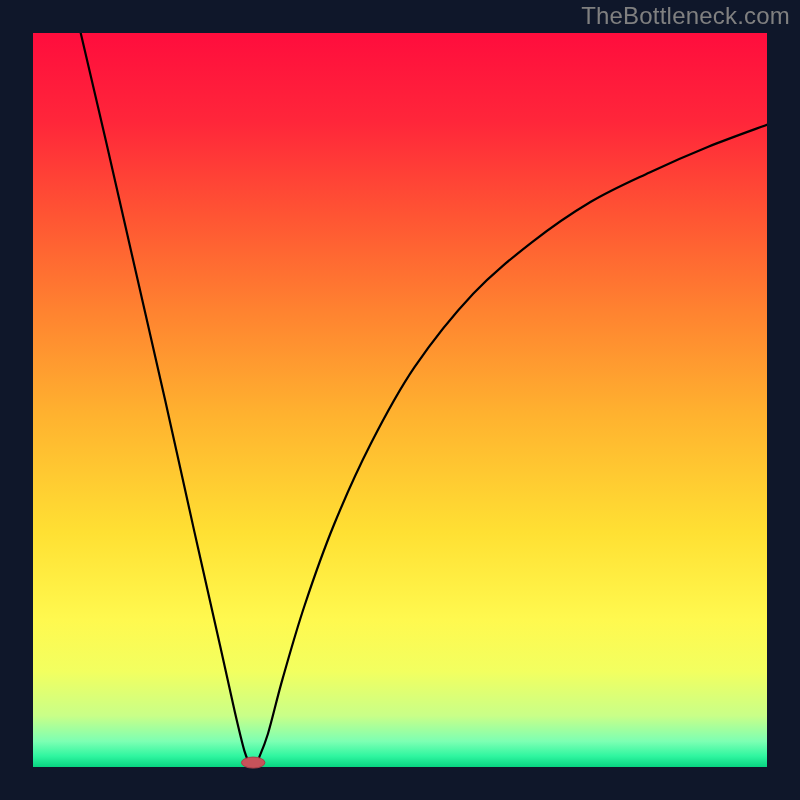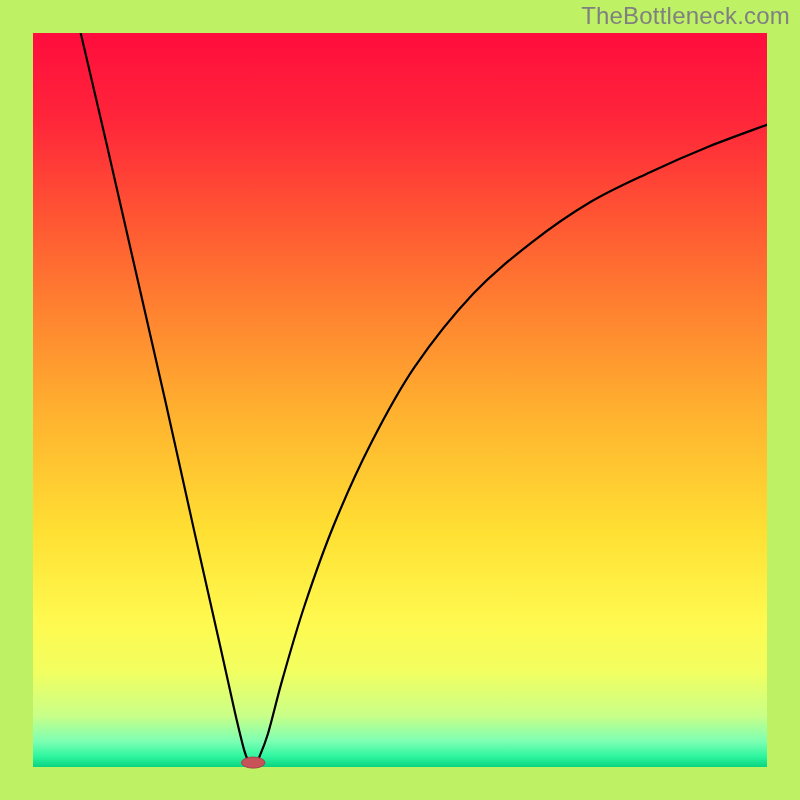--- a/index.html
+++ b/index.html
@@ -7,21 +7,21 @@
     padding: 0;
     width: 800px;
     height: 800px;
     background: #fff;
     overflow: hidden;
   }
   .frame {
     position: relative;
     width: 800px;
     height: 800px;
-    background: #bef264;
+    background: #0f172a;
   }
   .watermark {
     position: absolute;
     top: 2px;
     right: 10px;
     color: #808080;
     font-family: Arial, Helvetica, sans-serif;
     font-size: 24px;
     font-weight: 500;
     letter-spacing: 0.2px;

